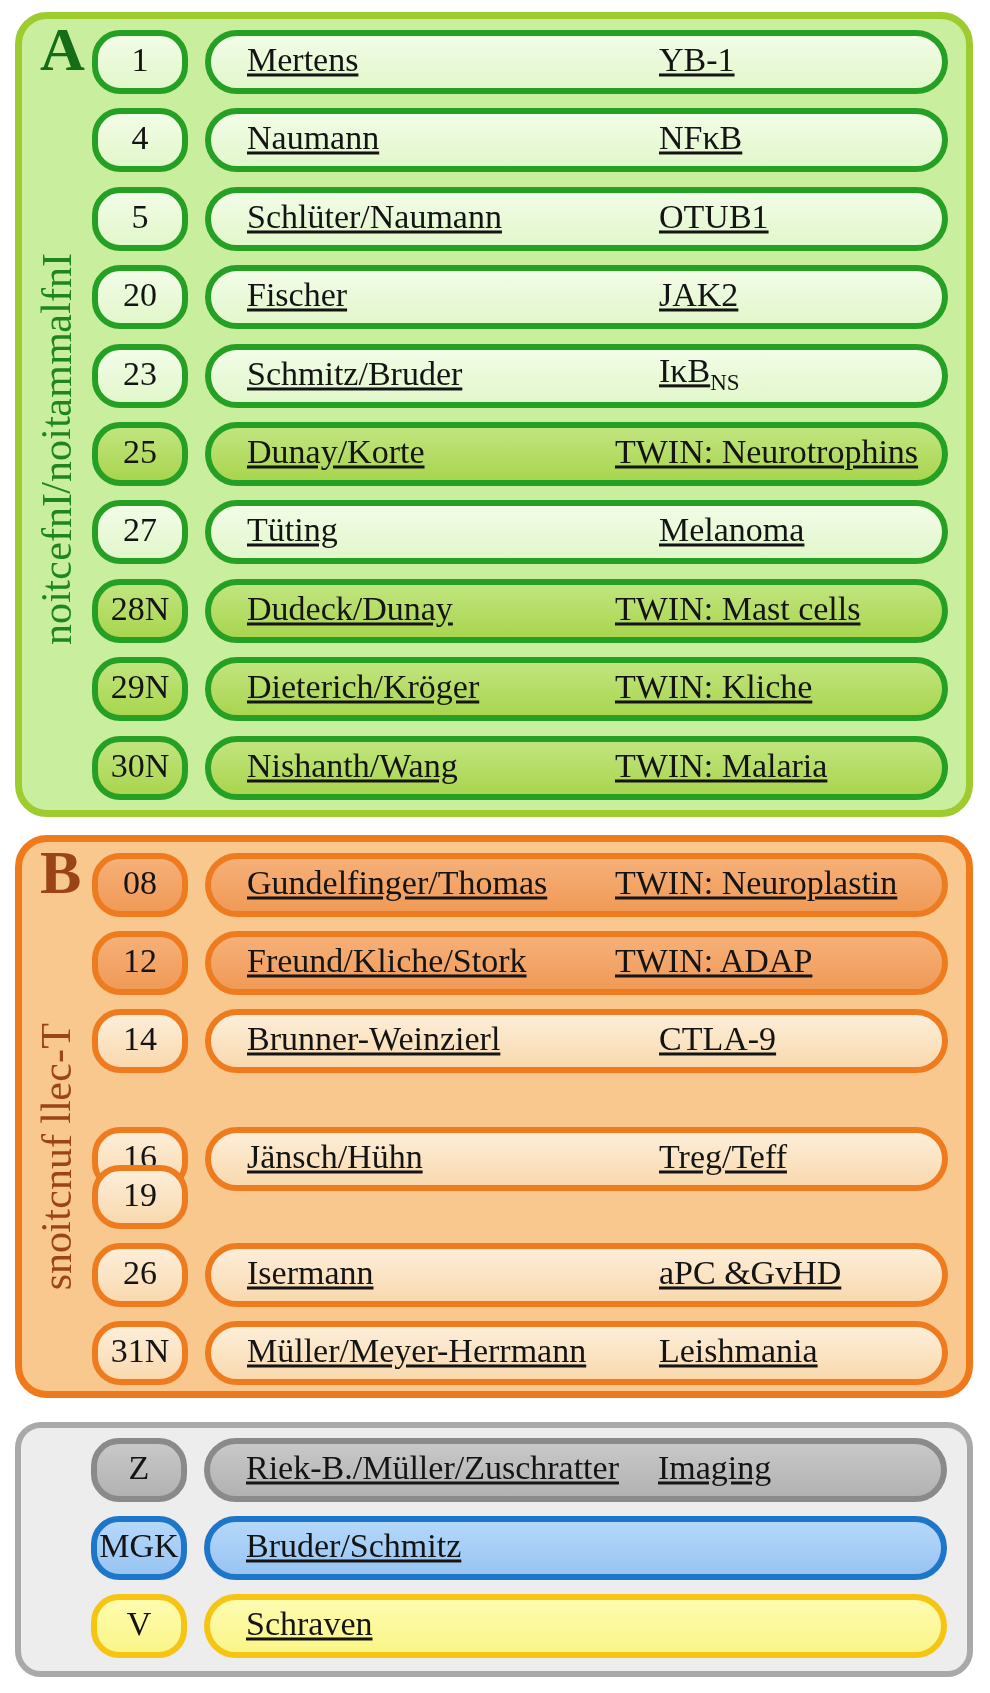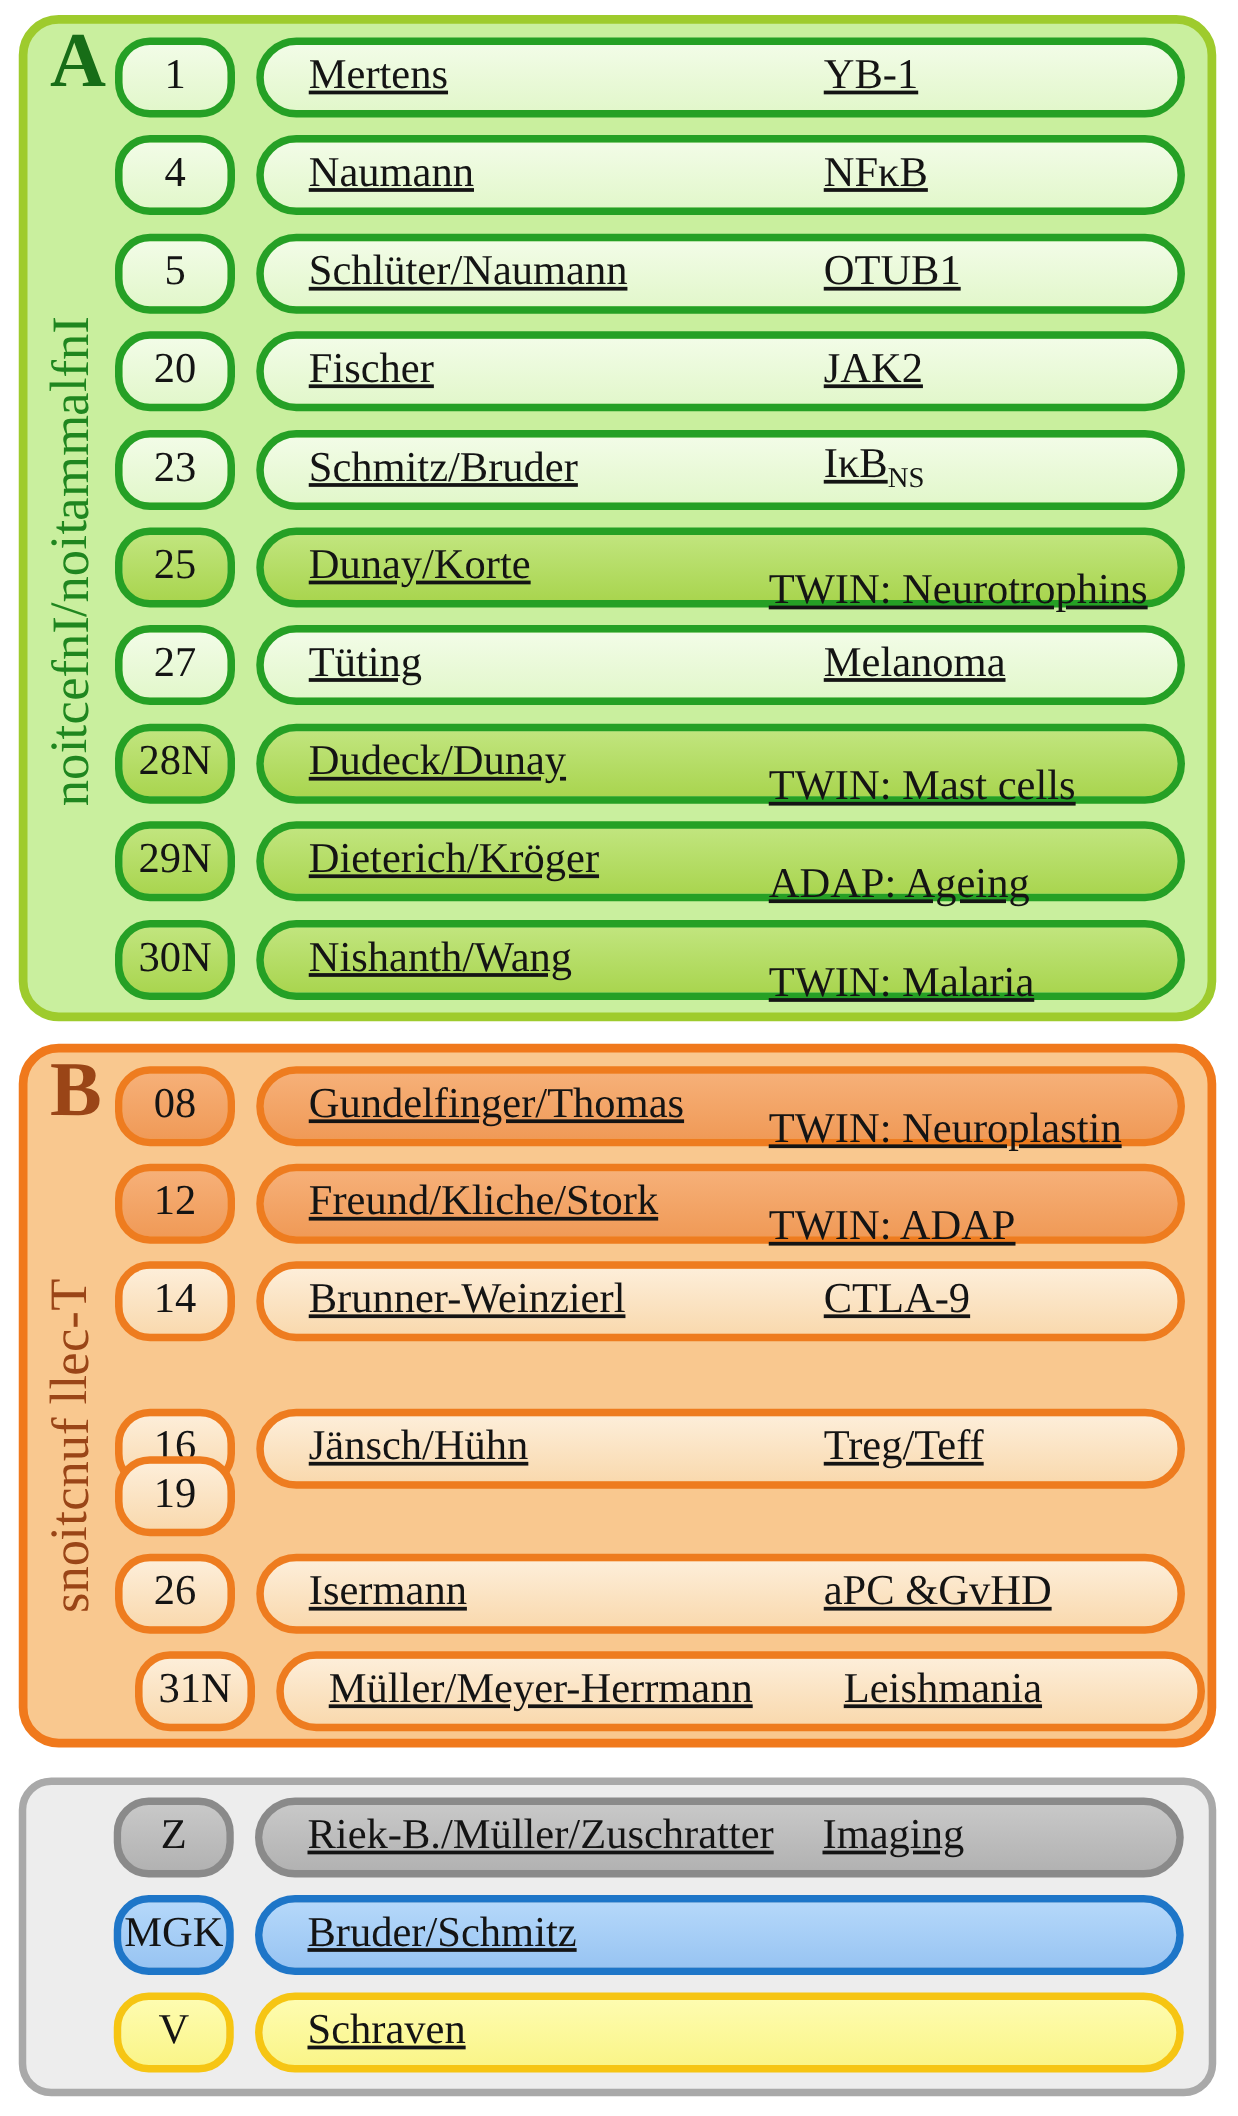--- a/index.html
+++ b/index.html
@@ -16,21 +16,21 @@
   .pill,.bar{position:absolute;box-sizing:border-box;height:64px;top:0;
              border:6px solid var(--row-border);
              background:linear-gradient(var(--row-top),var(--row-bottom));}
   .pill{left:70px;width:96px;border-radius:28px;}
   .bar{left:183px;width:743px;border-radius:32px;}
   .pill .num{position:absolute;left:0;right:0;top:50%;transform:translateY(-54%);
              text-align:center;font-size:34px;white-space:nowrap;}
   .bar span{position:absolute;top:50%;transform:translateY(-54%);font-size:34px;white-space:nowrap;text-decoration:underline;}
   .bar .name{left:36px;}
   .bar .topic.col-std{left:448px;}
-  .bar .topic.col-twin{left:404px;margin-top:20px;}
+  .bar .topic.col-twin{left:404px;}
   .topic sub{font-size:23px;}
 </style>
 </head>
 <body>
 
 <div class="stage">
 
   <section class="panel" style="top: 12px; height: 805px; --panel-border: #9ecb2d; --panel-bg: #c9ef9e; --pill-border: #25a025; --light-fill-top: #f2fce7; --light-fill-bottom: #e2f7cb; --twin-fill-top: #c1e57e; --twin-fill-bottom: #a9d54f; --letter-color: #176d17; --label-color: #1f861f;">
     <div class="section-letter">A</div>
     <div class="vlabel" style="top:120px;height:620px;">
@@ -129,21 +129,21 @@
       <span class="name">Dudeck/Dunay</span>
       <span class="topic col-twin">TWIN: Mast cells</span>
     </div>
   </div>
         <div class="row" style="top: 638.2px; --row-border: #25a025; --row-top: #c1e57e; --row-bottom: #a9d54f;">
     <div class="pill">
       <div class="num">29N</div>
     </div>
     <div class="bar">
       <span class="name">Dieterich/Kröger</span>
-      <span class="topic col-twin">ADAP: Ageing</span>
+      <span class="topic col-twin">TWIN: Kliche</span>
     </div>
   </div>
         <div class="row" style="top: 716.6px; padding-left: 16px; --row-border: #25a025; --row-top: #c1e57e; --row-bottom: #a9d54f;">
     <div class="pill">
       <div class="num">30N</div>
     </div>
     <div class="bar">
       <span class="name">Nishanth/Wang</span>
       <span class="topic col-twin">TWIN: Malaria</span>
     </div>
@@ -215,21 +215,21 @@
   </div>
         <div class="row" style="top: 401px; --row-border: #ee7c1f; --row-top: #fdeed9; --row-bottom: #f9d9ae;">
     <div class="pill">
       <div class="num">26</div>
     </div>
     <div class="bar">
       <span class="name">Isermann</span>
       <span class="topic col-std">aPC &amp;GvHD</span>
     </div>
   </div>
-        <div class="row" style="top: 479px; margin-left: 16px; --row-border: #ee7c1f; --row-top: #fdeed9; --row-bottom: #f9d9ae;">
+        <div class="row" style="top: 479px; --row-border: #ee7c1f; --row-top: #fdeed9; --row-bottom: #f9d9ae;">
     <div class="pill">
       <div class="num">31N</div>
     </div>
     <div class="bar">
       <span class="name">Müller/Meyer-Herrmann</span>
       <span class="topic col-std">Leishmania</span>
     </div>
   </div>
       </div>
   </section>

